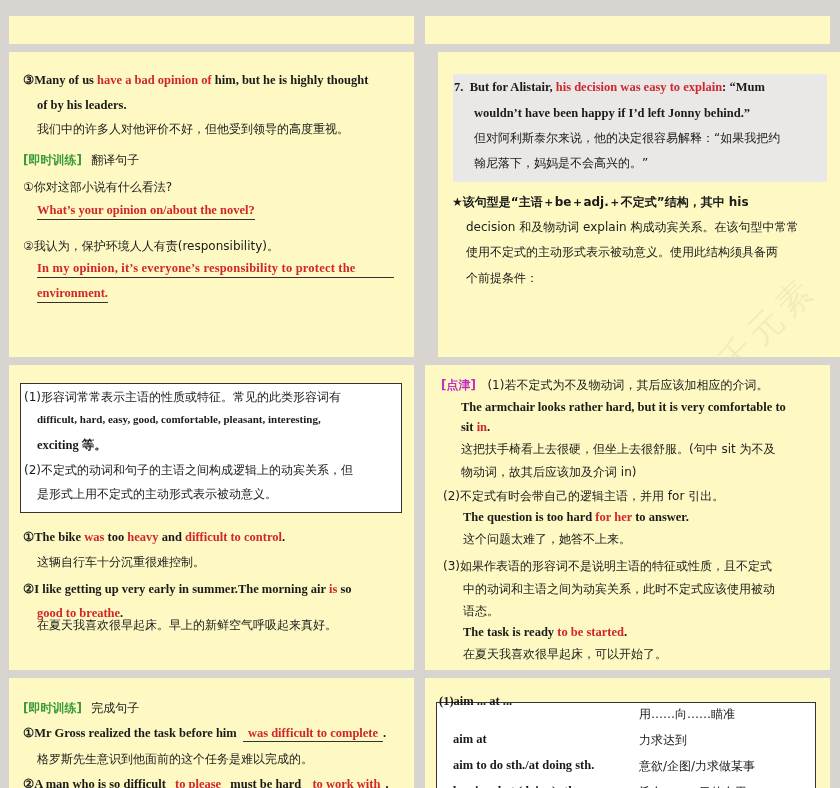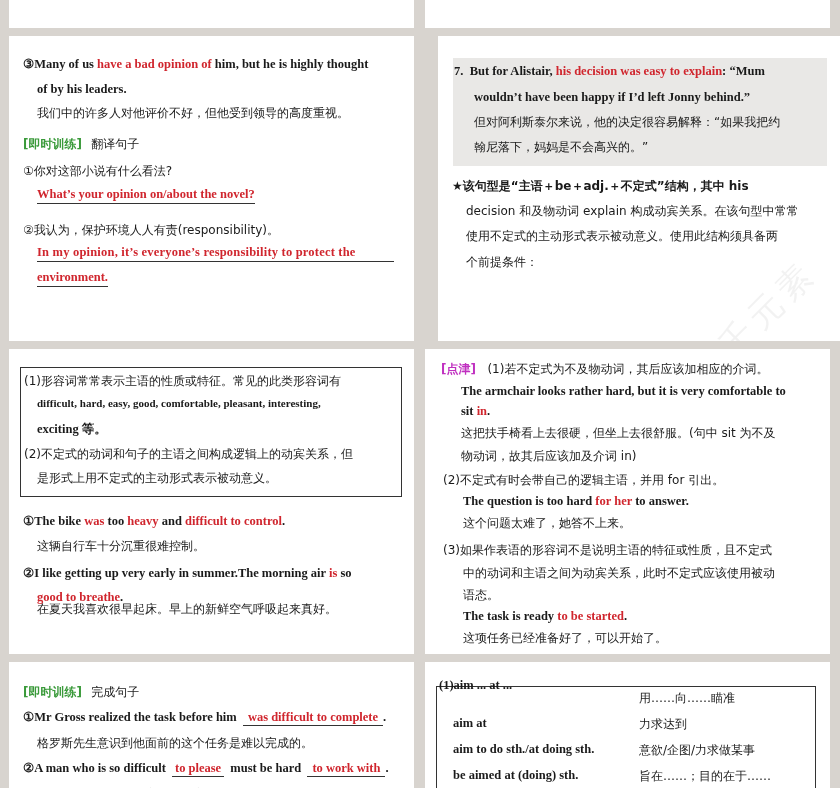--- a/index.html
+++ b/index.html
@@ -3,21 +3,21 @@
 <meta charset="utf-8">
 <style>
   html, body { margin:0; padding:0; }
   body {
     width:840px; height:788px; overflow:hidden; position:relative;
     background:#d8d4cf;
     font-family: "Liberation Serif", "DejaVu Serif", serif;
     color:#1a1a1a;
   }
   .panel {
-    position:absolute; background:#ffffff; overflow:hidden;
+    position:absolute; background:#fef9c3; overflow:hidden;margin-top:16px;
   }
   .p-tl { left:9px;  top:0;    width:405px; height:28px; }
   .p-tr { left:425px; top:0;   width:405px; height:28px; }
   .p-ml { left:9px;  top:36px; width:405px; height:305px; }
   .p-mr { left:438px; top:36px; width:405px; height:305px; }
   .p-bl { left:9px;  top:349px; width:405px; height:305px; }
   .p-br { left:425px; top:349px; width:405px; height:305px; }
   .p-xl { left:9px;  top:662px; width:405px; height:140px; }
   .p-xr { left:425px; top:662px; width:405px; height:140px; }
 
@@ -97,21 +97,21 @@
   <div class="line b" style="left:36px;top:55px;"><span>sit </span><span class="red">in</span><span>.</span></div>
   <div class="line zh" style="left:36px;top:76px;">这把扶手椅看上去很硬，但坐上去很舒服。(句中 sit 为不及</div>
   <div class="line zh" style="left:36px;top:99px;">物动词，故其后应该加及介词 in)</div>
   <div class="line zh" style="left:18px;top:123px;text-align:right;">(2)不定式有时会带自己的逻辑主语，并用 for 引出。</div>
   <div class="line b" style="left:38px;top:145px;"><span>The question is too hard </span><span class="red">for her</span><span> to answer.</span></div>
   <div class="line zh" style="left:38px;top:166px;">这个问题太难了，她答不上来。</div>
   <div class="line zh" style="left:18px;top:193px;">(3)如果作表语的形容词不是说明主语的特征或性质，且不定式</div>
   <div class="line zh" style="left:38px;top:216px;">中的动词和主语之间为动宾关系，此时不定式应该使用被动</div>
   <div class="line zh" style="left:38px;top:238px;">语态。</div>
   <div class="line b" style="left:38px;top:260px;"><span>The task is ready </span><span class="red">to be started</span><span>.</span></div>
-  <div class="line zh" style="left:38px;top:281px;">这项任务已经准备好了，可以开始了。</div>
+  <div class="line zh" style="left:38px;top:281px;">在夏天我喜欢很早起床，可以开始了。</div>
 </div>
 
 <div class="panel p-xl">
   <div class="line" style="left:14px;top:22px;"><span class="green zh">[即时训练]</span>&nbsp;&nbsp;&nbsp;<span class="zh">完成句子</span></div>
   <div class="line b" style="left:14px;top:47px;"><span>①Mr Gross realized the task before him</span>&nbsp;&nbsp;<span class="blank red" style="width:140px;">was difficult to complete</span><span>.</span></div>
   <div class="line zh" style="left:28px;top:73px;">格罗斯先生意识到他面前的这个任务是难以完成的。</div>
   <div class="line b" style="left:14px;top:98px;"><span>②A man who is so difficult</span>&nbsp;&nbsp;<span class="blank red" style="width:52px;">to please</span>&nbsp;&nbsp;<span>must be hard</span>&nbsp;&nbsp;<span class="blank red" style="width:78px;">to work with</span><span>.</span></div>
   <div class="line zh" style="left:28px;top:124px;">一个很难取悦的人一定很难与之共事。</div>
 </div>
 

